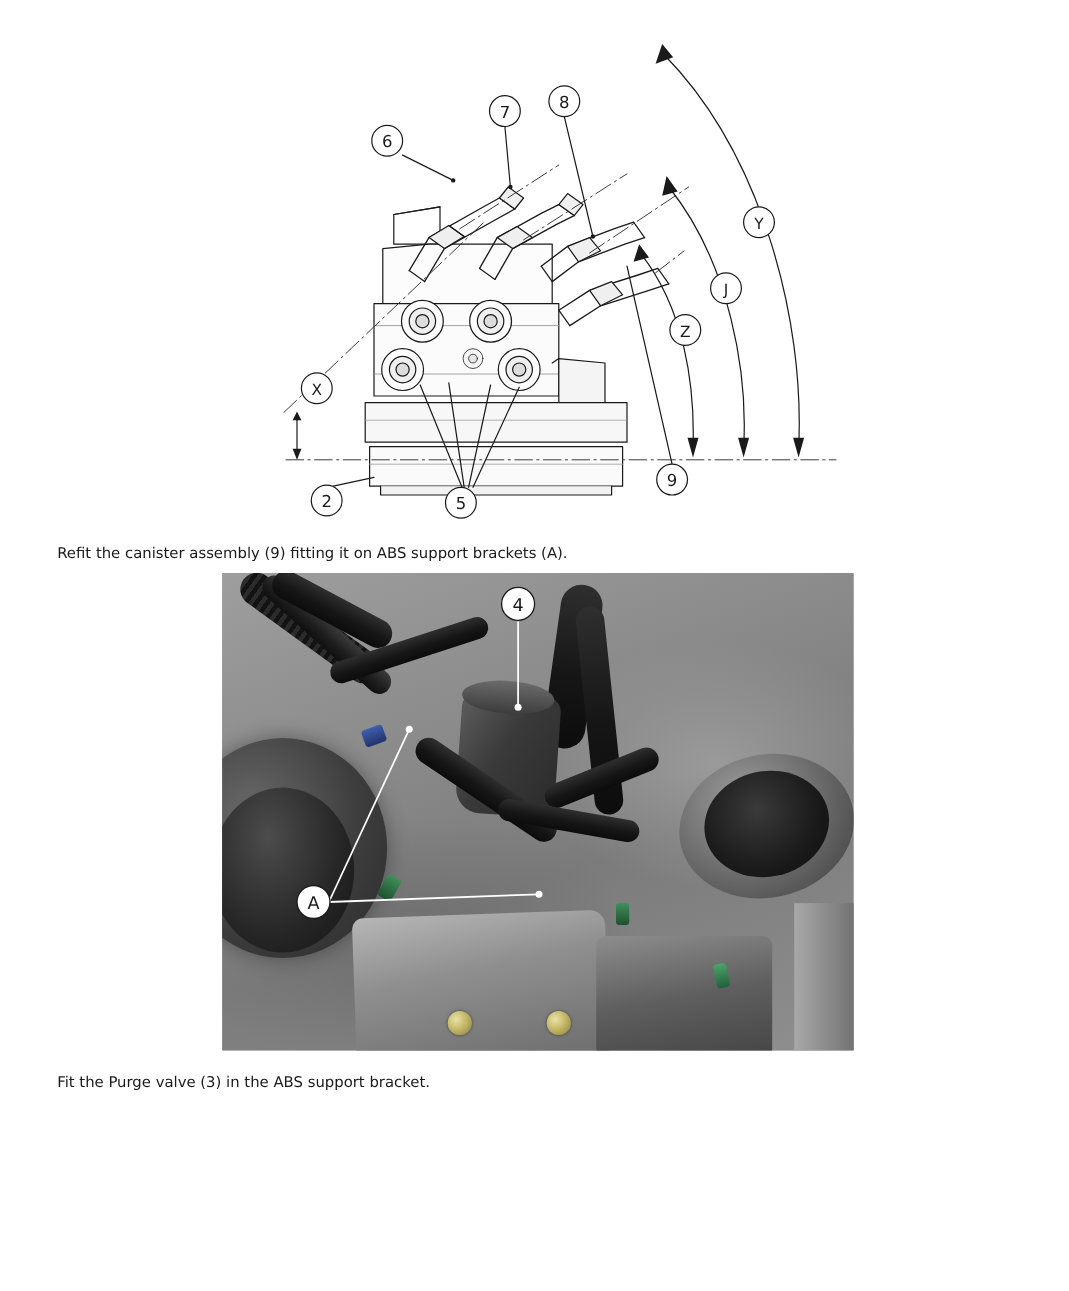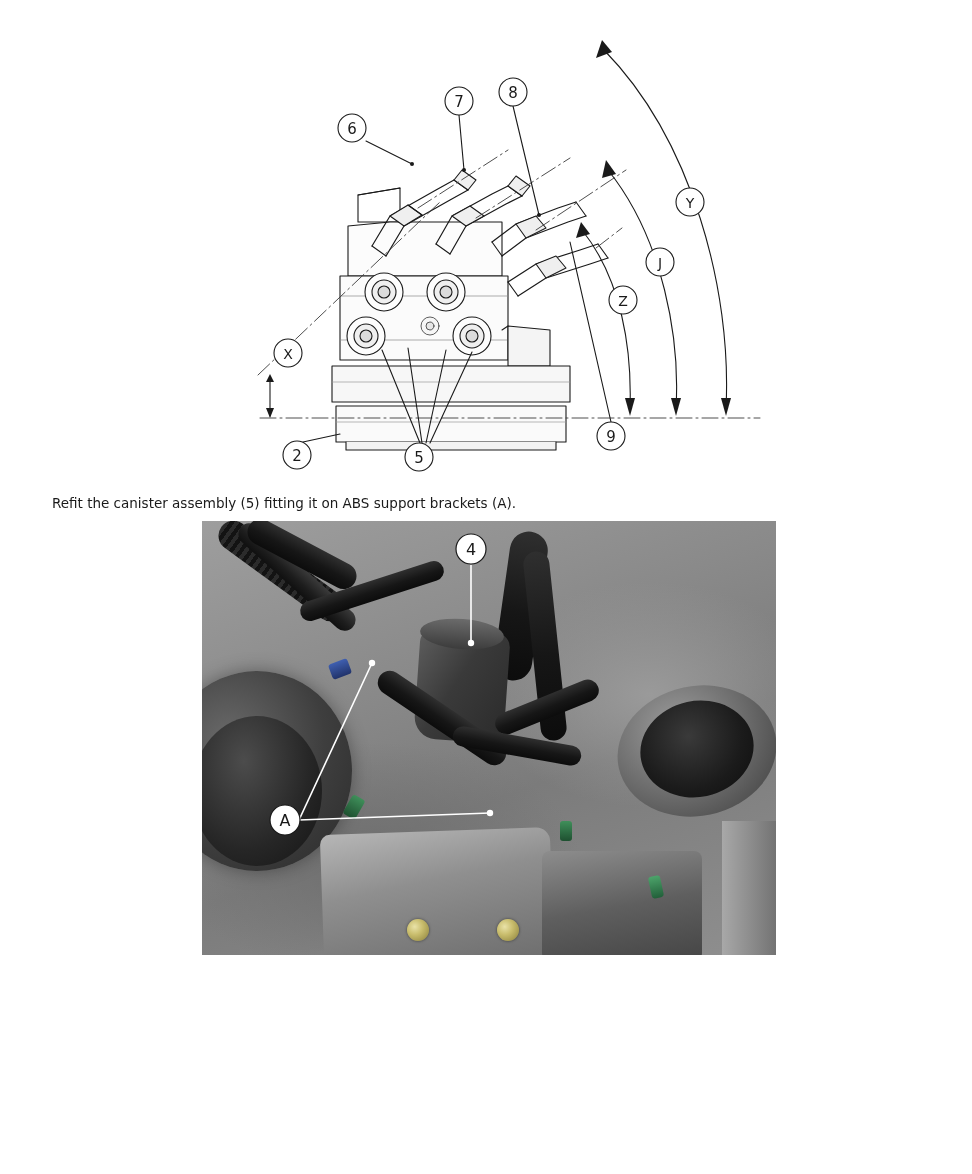--- a/index.html
+++ b/index.html
@@ -377,21 +377,21 @@
           <text x="420" y="238" text-anchor="middle" font-size="14" fill="#1a1a1a">J</text>
         </g>
         <g>
           <circle cx="450" cy="172" r="14" fill="#ffffff" stroke="#1a1a1a" stroke-width="1.1"></circle>
           <text x="450" y="178" text-anchor="middle" font-size="14" fill="#1a1a1a">Y</text>
         </g>
       </g>
     </svg>
   </div>
 
-  <div class="caption caption-1">Refit the canister assembly (5) fitting it on ABS support brackets (A).</div>
+  <div class="caption caption-1">Refit the canister assembly (9) fitting it on ABS support brackets (A).</div>
 
   <div class="fig2">
     <div class="photo-base"></div>
     <div class="p-leftcover"></div>
     <div class="p-leftcover2"></div>
     <div class="p-ring-outer"></div>
     <div class="p-ring-inner"></div>
     <div class="sleeve"></div>
     <div class="hose h8"></div>
     <div class="hose h1"></div>
@@ -432,14 +432,15 @@
           <text x="269" y="34" text-anchor="middle" font-size="16" fill="#1a1a1a">4</text>
         </g>
         <g>
           <circle cx="83" cy="299" r="15" fill="#ffffff" stroke="#1a1a1a" stroke-width="1.2"></circle>
           <text x="83" y="305" text-anchor="middle" font-size="16" fill="#1a1a1a">A</text>
         </g>
       </svg>
     </div>
   </div>
 
+  <div class="caption caption-2">Fit the Purge valve (3) in the ABS support bracket.</div>
 
 </div>
 
 </body></html>

